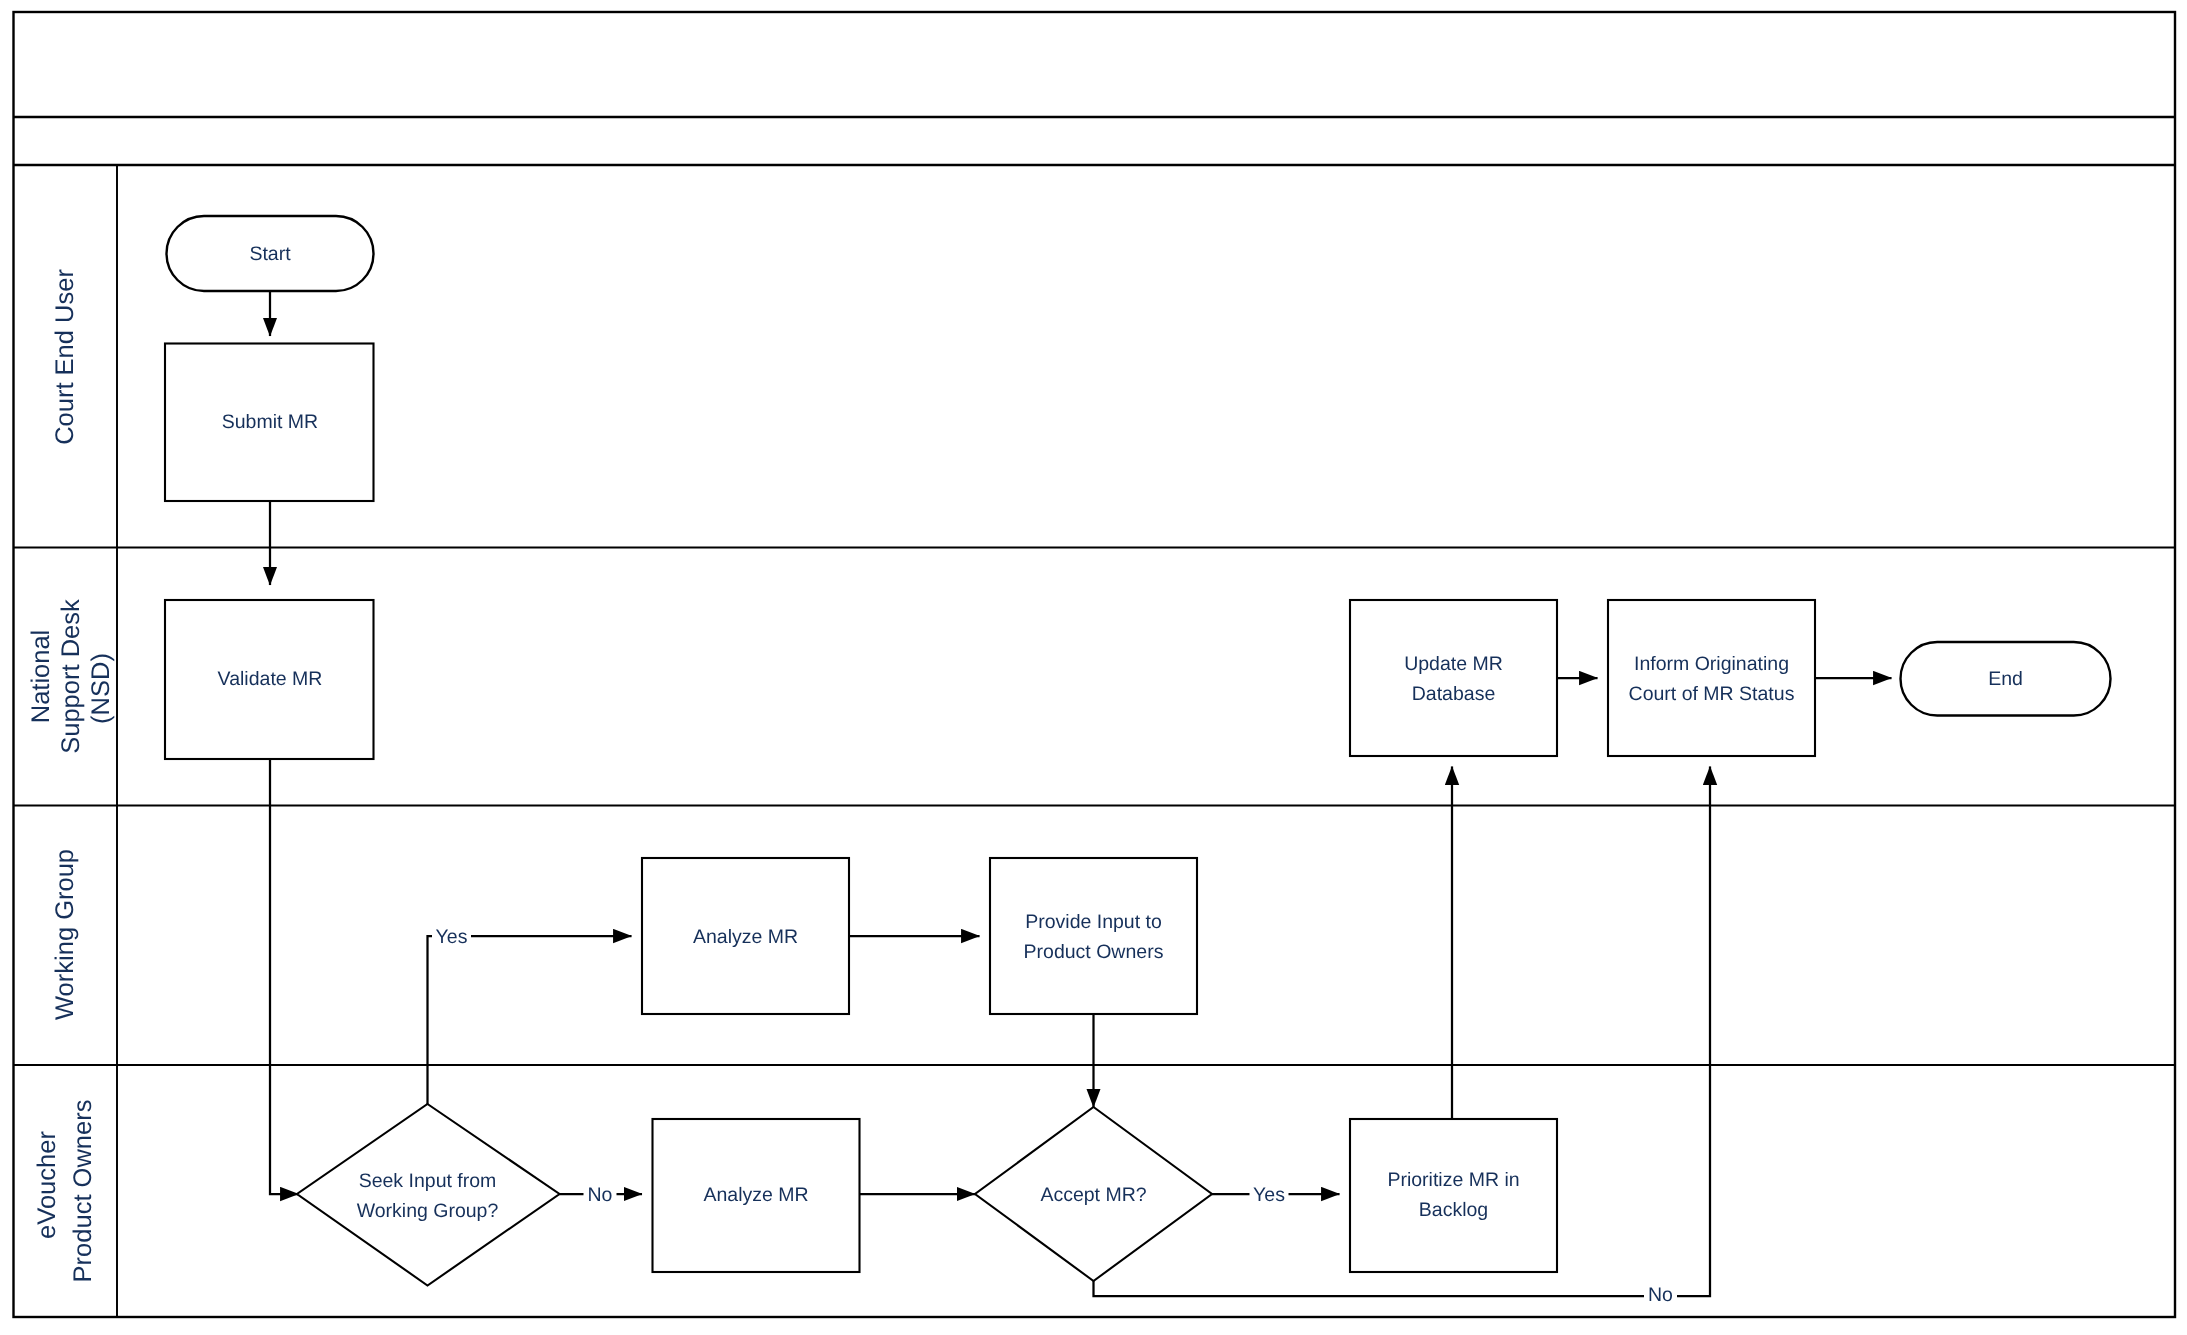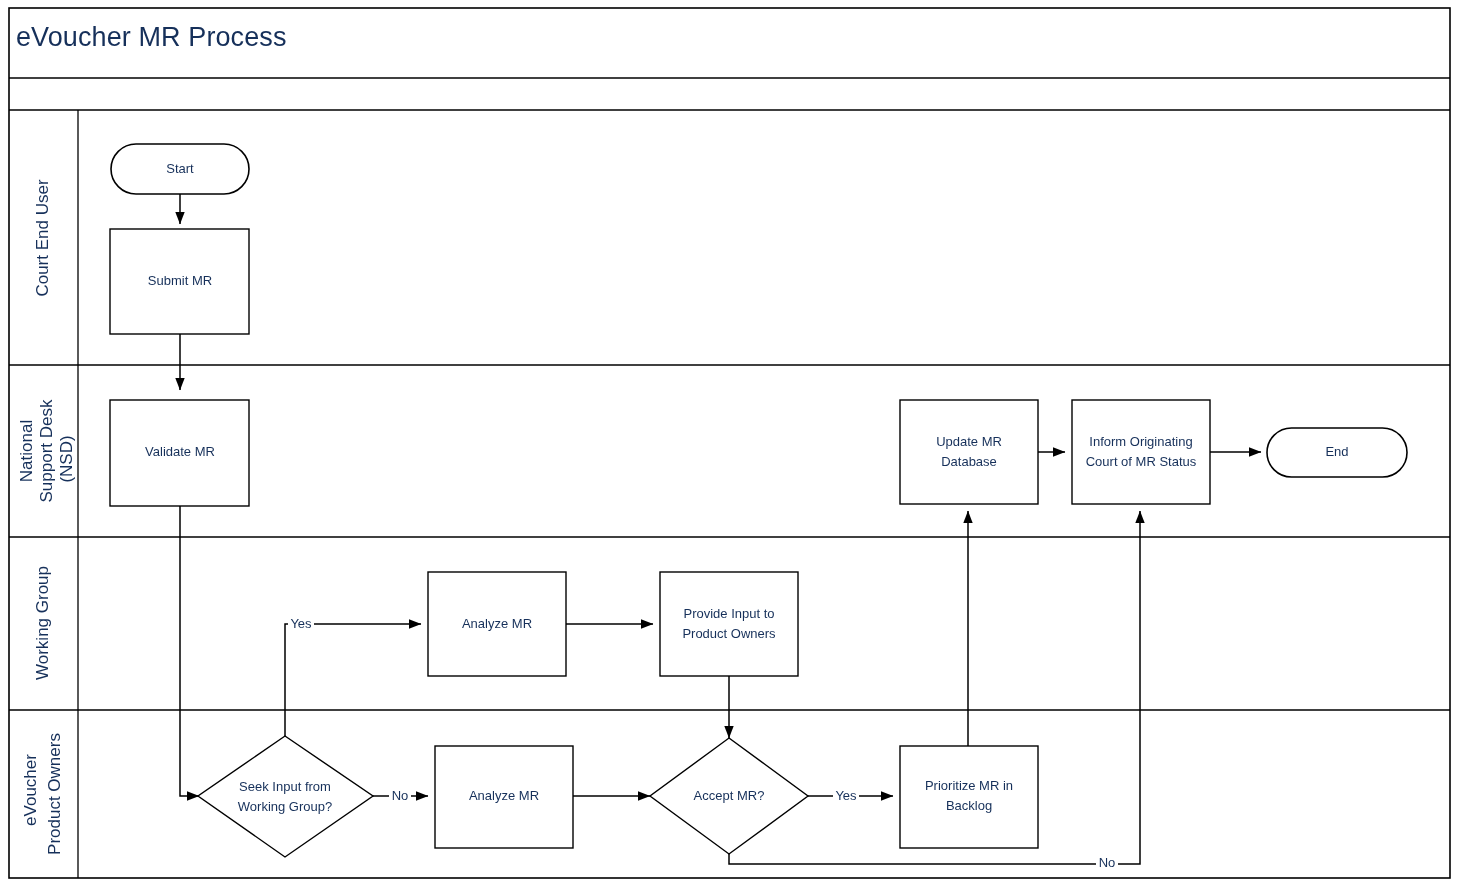--- a/index.html
+++ b/index.html
@@ -78,21 +78,20 @@
     color: #16305a;
     letter-spacing: 0.1px;
     white-space: nowrap;
   }
 </style>
 </head>
 <body>
 
 <div id="canvas">
 
-  <div class="title-text">eVoucher MR Process</div>
 
   <svg id="flow" viewBox="0 0 1458 890">
     <defs>
       <marker id="arrow" markerWidth="9" markerHeight="9" refX="8.2" refY="3.2" orient="auto" markerUnits="strokeWidth">
         <path d="M0,0 L8.4,3.2 L0,6.4 z" fill="#000000"></path>
       </marker>
     </defs>
 
     <g>
       <rect class="frame-line" x="9" y="8" width="1441" height="870"></rect>

